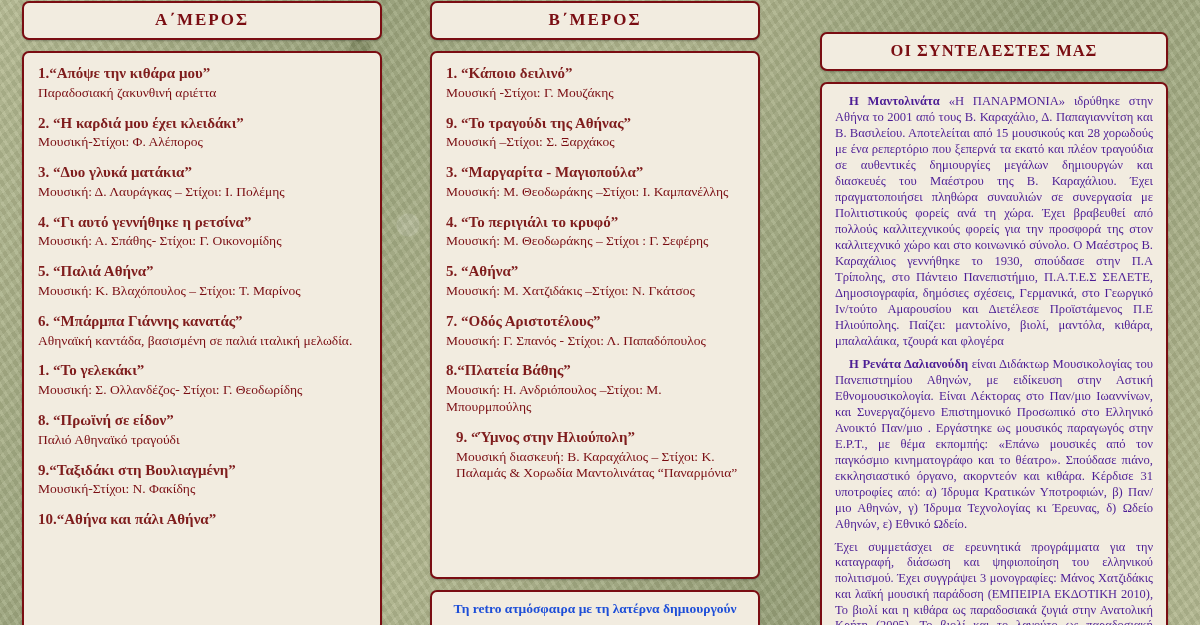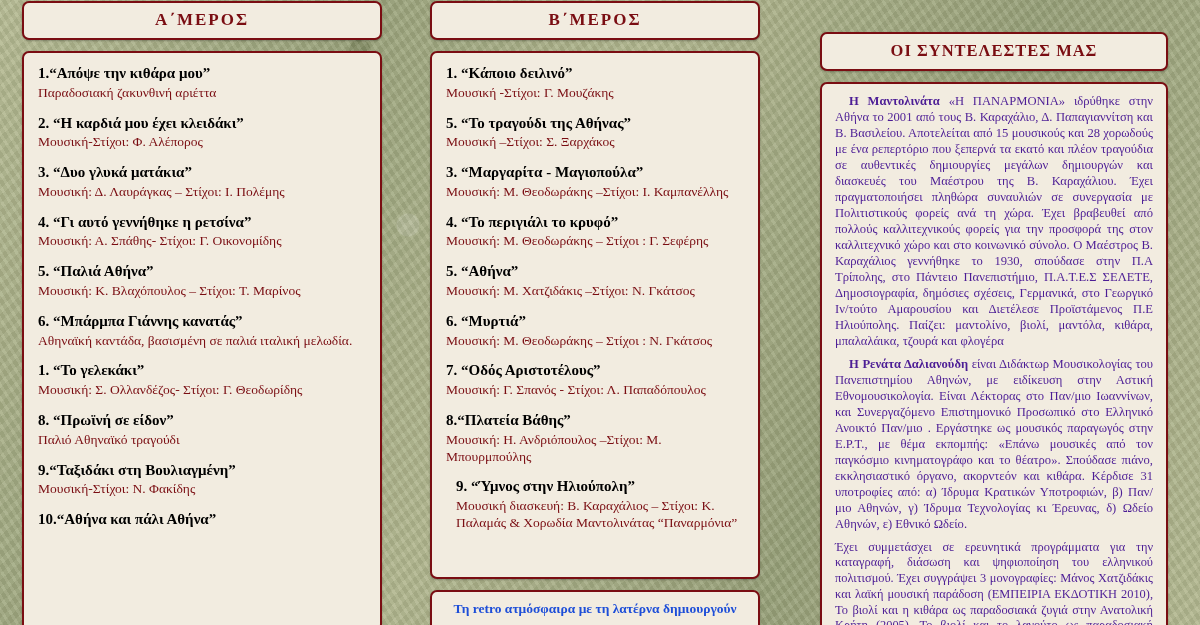--- a/index.html
+++ b/index.html
@@ -81,21 +81,21 @@
     padding: 12px 14px 10px 14px;
     box-sizing: border-box;
   }
   .panel-a { height: 580px; overflow: hidden; }
   .panel-b { height: 528px; overflow: hidden; }
   .panel-b2 { height: 45px; overflow: hidden; padding: 9px 12px 4px 12px; }
   .panel-c { height: 590px; overflow: hidden; padding: 10px 13px 6px 13px; }
 
   .song { margin-bottom: 13px; }
   .song-title {
-    color: #000000;
+    color: #7f1d1d;
     font-weight: bold;
     font-size: 15px;
     line-height: 1.18;
   }
   .song-sub {
     color: #7a0d12;
     font-size: 13.5px;
     line-height: 1.25;
     margin-top: 2px;
   }
@@ -182,38 +182,34 @@
 
   <div class="col col-b">
     <div class="head">Β΄ΜΕΡΟΣ</div>
     <div class="panel panel-b">
 
       <div class="song">
         <div class="song-title">1. “Κάποιο δειλινό”</div>
         <div class="song-sub">Μουσική -Στίχοι: Γ. Μουζάκης</div>
       </div>
       <div class="song">
-        <div class="song-title">5. “Το τραγούδι της  Αθήνας”</div>
+        <div class="song-title">9. “Το τραγούδι της  Αθήνας”</div>
         <div class="song-sub">Μουσική –Στίχοι: Σ. Ξαρχάκος</div>
       </div>
       <div class="song">
         <div class="song-title">3. “Μαργαρίτα - Μαγιοπούλα”</div>
         <div class="song-sub">Μουσική: Μ. Θεοδωράκης –Στίχοι: Ι. Καμπανέλλης</div>
       </div>
       <div class="song">
         <div class="song-title">4. “Το περιγιάλι το κρυφό”</div>
         <div class="song-sub">Μουσική: Μ. Θεοδωράκης – Στίχοι : Γ. Σεφέρης</div>
       </div>
       <div class="song">
         <div class="song-title">5.  “Αθήνα”</div>
         <div class="song-sub">Μουσική: Μ. Χατζιδάκις –Στίχοι: Ν. Γκάτσος</div>
-      </div>
-      <div class="song">
-        <div class="song-title">6. “Μυρτιά”</div>
-        <div class="song-sub">Μουσική: Μ. Θεοδωράκης – Στίχοι : Ν. Γκάτσος</div>
       </div>
       <div class="song">
         <div class="song-title">7.  “Οδός Αριστοτέλους”</div>
         <div class="song-sub">Μουσική: Γ. Σπανός - Στίχοι: Λ. Παπαδόπουλος</div>
       </div>
       <div class="song">
         <div class="song-title">8.“Πλατεία Βάθης”</div>
         <div class="song-sub">Μουσική: Η. Ανδριόπουλος –Στίχοι: Μ. Μπουρμπούλης</div>
       </div>
       <div class="song indent">

